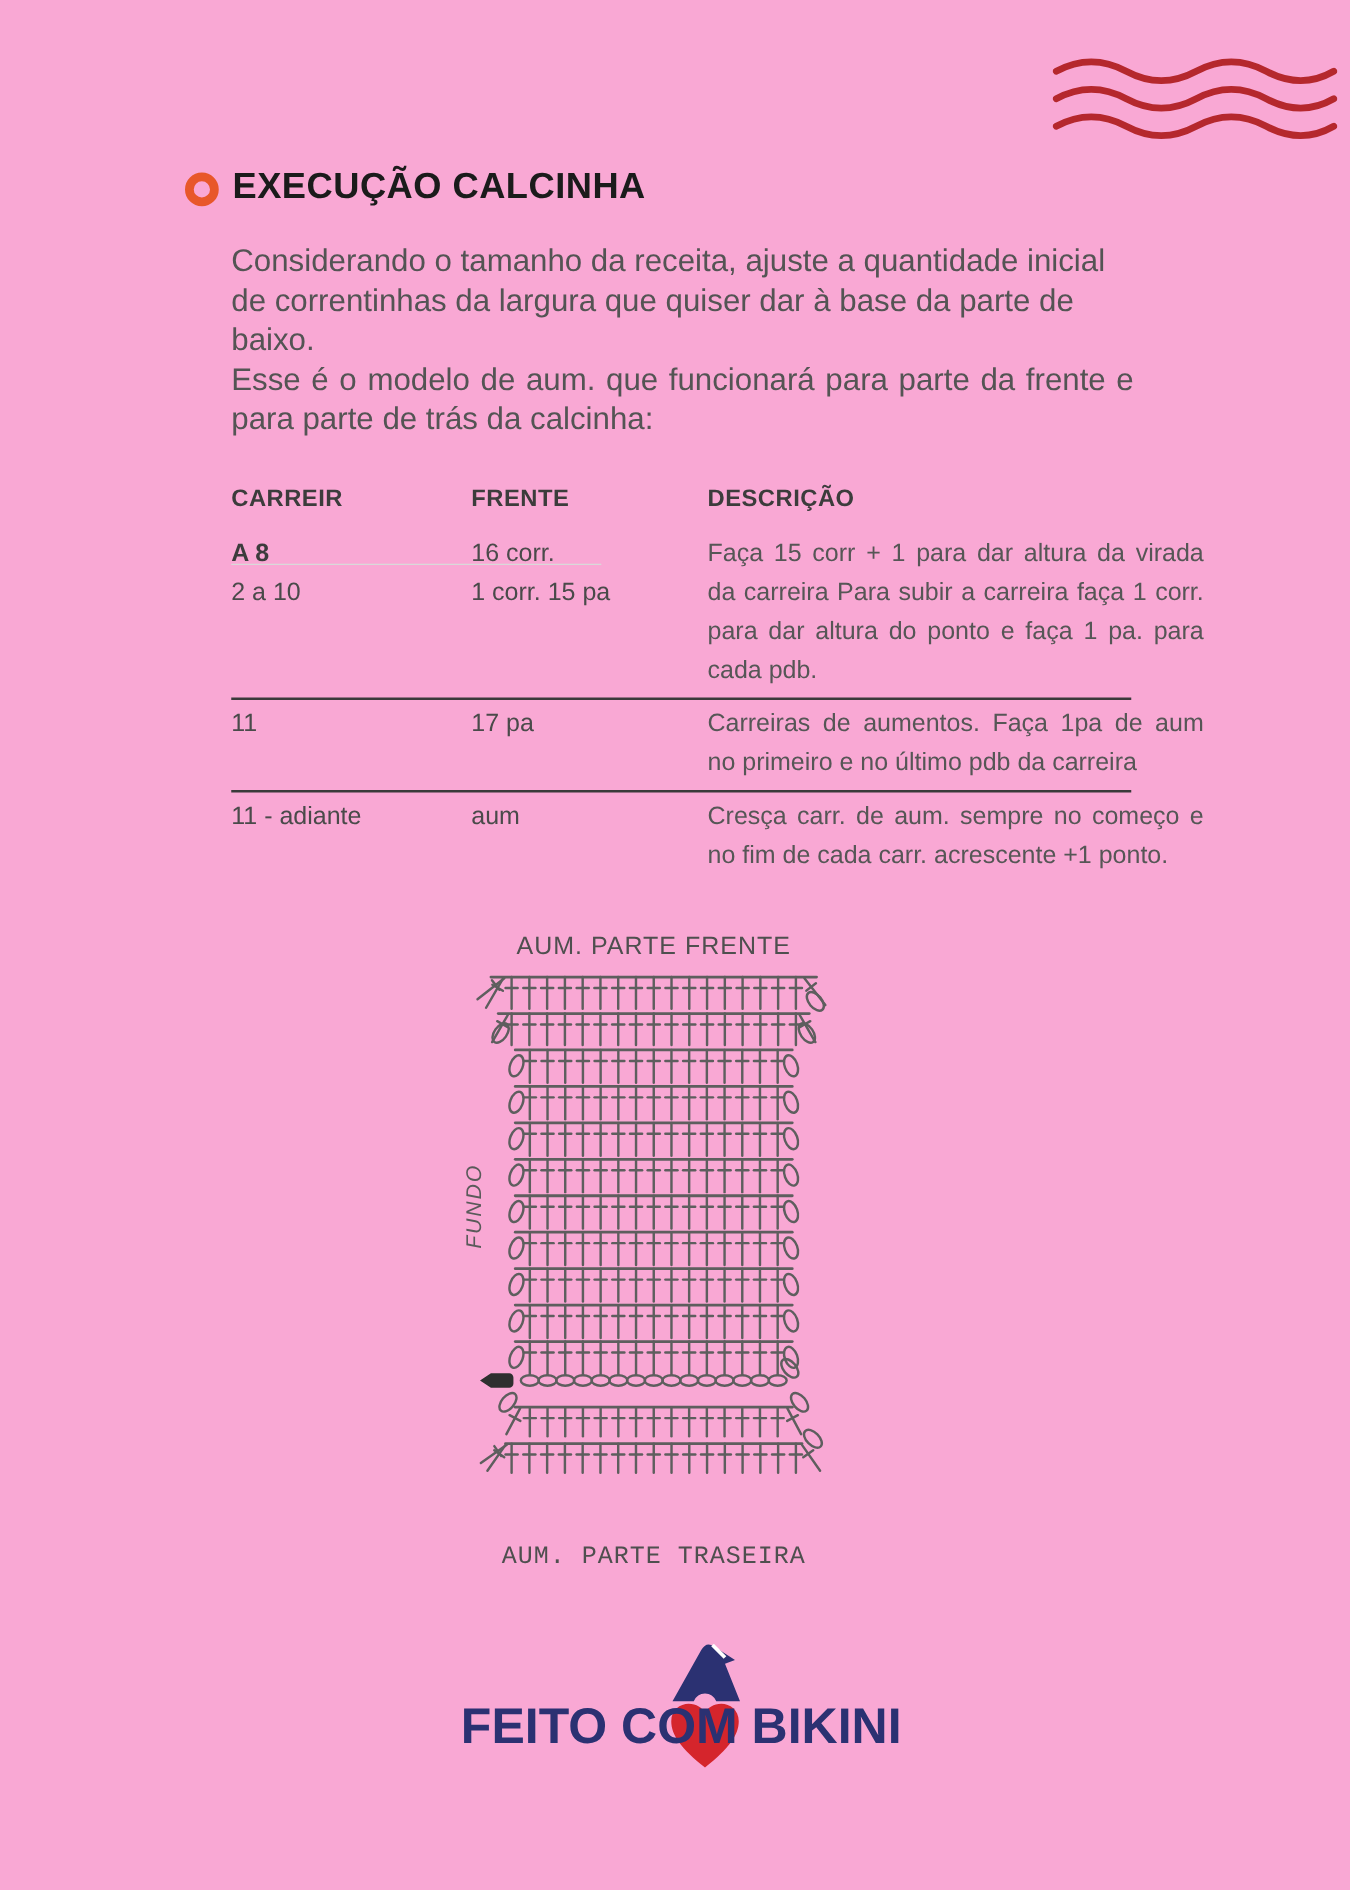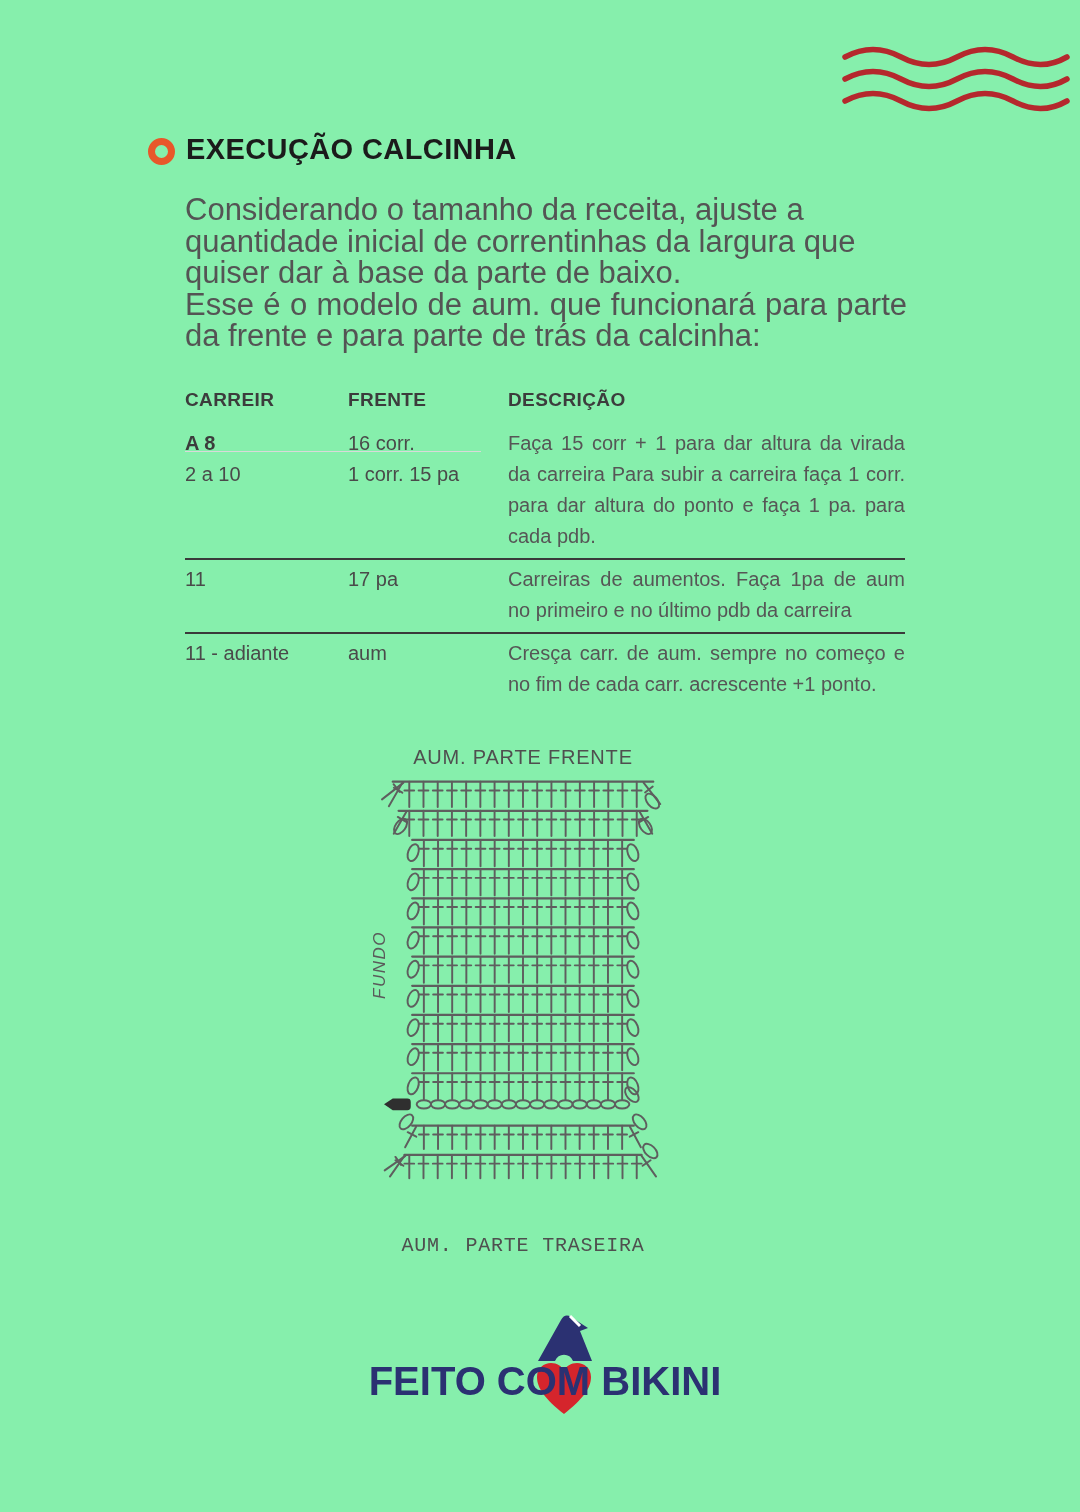--- a/index.html
+++ b/index.html
@@ -1,34 +1,34 @@
 <!DOCTYPE html>
 <html><head>
 <meta charset="utf-8">
 <style>
   html,body{margin:0;padding:0;background:#ffffff;}
-  .page{position:relative;width:1080px;height:1512px;background:#86efac;overflow:hidden;
+  .page{position:relative;width:1080px;height:1512px;background:#f9a8d4;overflow:hidden;
         font-family:"Liberation Sans",sans-serif;}
 
   
   .waves{position:absolute;top:46px;right:10px;}
 
   
   .ring{position:absolute;left:148px;top:138px;width:13px;height:13px;border:7px solid #E8572A;border-radius:50%;}
   .page-title{position:absolute;left:186px;top:133px;margin:0;font-size:29px;font-weight:700;
               color:#1b1b1b;letter-spacing:.4px;}
 
   
-  .intro{position:absolute;left:185px;top:194px;width:722px;font-size:31px;line-height:31.5px;color:#545454;}
+  .intro{position:absolute;left:185px;top:194px;width:722px;font-size:25px;line-height:31.5px;color:#545454;}
   .intro p{margin:0;}
   .intro .just{text-align:justify;}
 
   
   .stitch-table{position:absolute;left:185px;top:388px;width:720px;color:#4a4a4a;font-size:20px;}
-  .trow{display:grid;grid-template-columns:163px 160px 397px;}
+  .trow{display:grid;grid-template-columns:163px 160px 397px;gap:29px;}
   .thead{font-weight:700;color:#3c3c3c;font-size:19px;letter-spacing:.4px;margin-bottom:12px;line-height:24px;}
   .tgroup{padding:4px 0 6px 0;line-height:31px;}
   .tgroup.dark-rule{border-bottom:2px solid #3a3a3a;}
   .cell-bold{font-weight:700;color:#3c3c3c;}
   .c3{text-align:justify;color:#565656;}
   .faint-rule{position:absolute;left:185px;top:451px;width:296px;height:1px;background:#d9d9d9;}
 
   
   .chart-title{position:absolute;left:373px;width:300px;text-align:center;font-size:20px;
                color:#4f4f4f;letter-spacing:.8px;}

